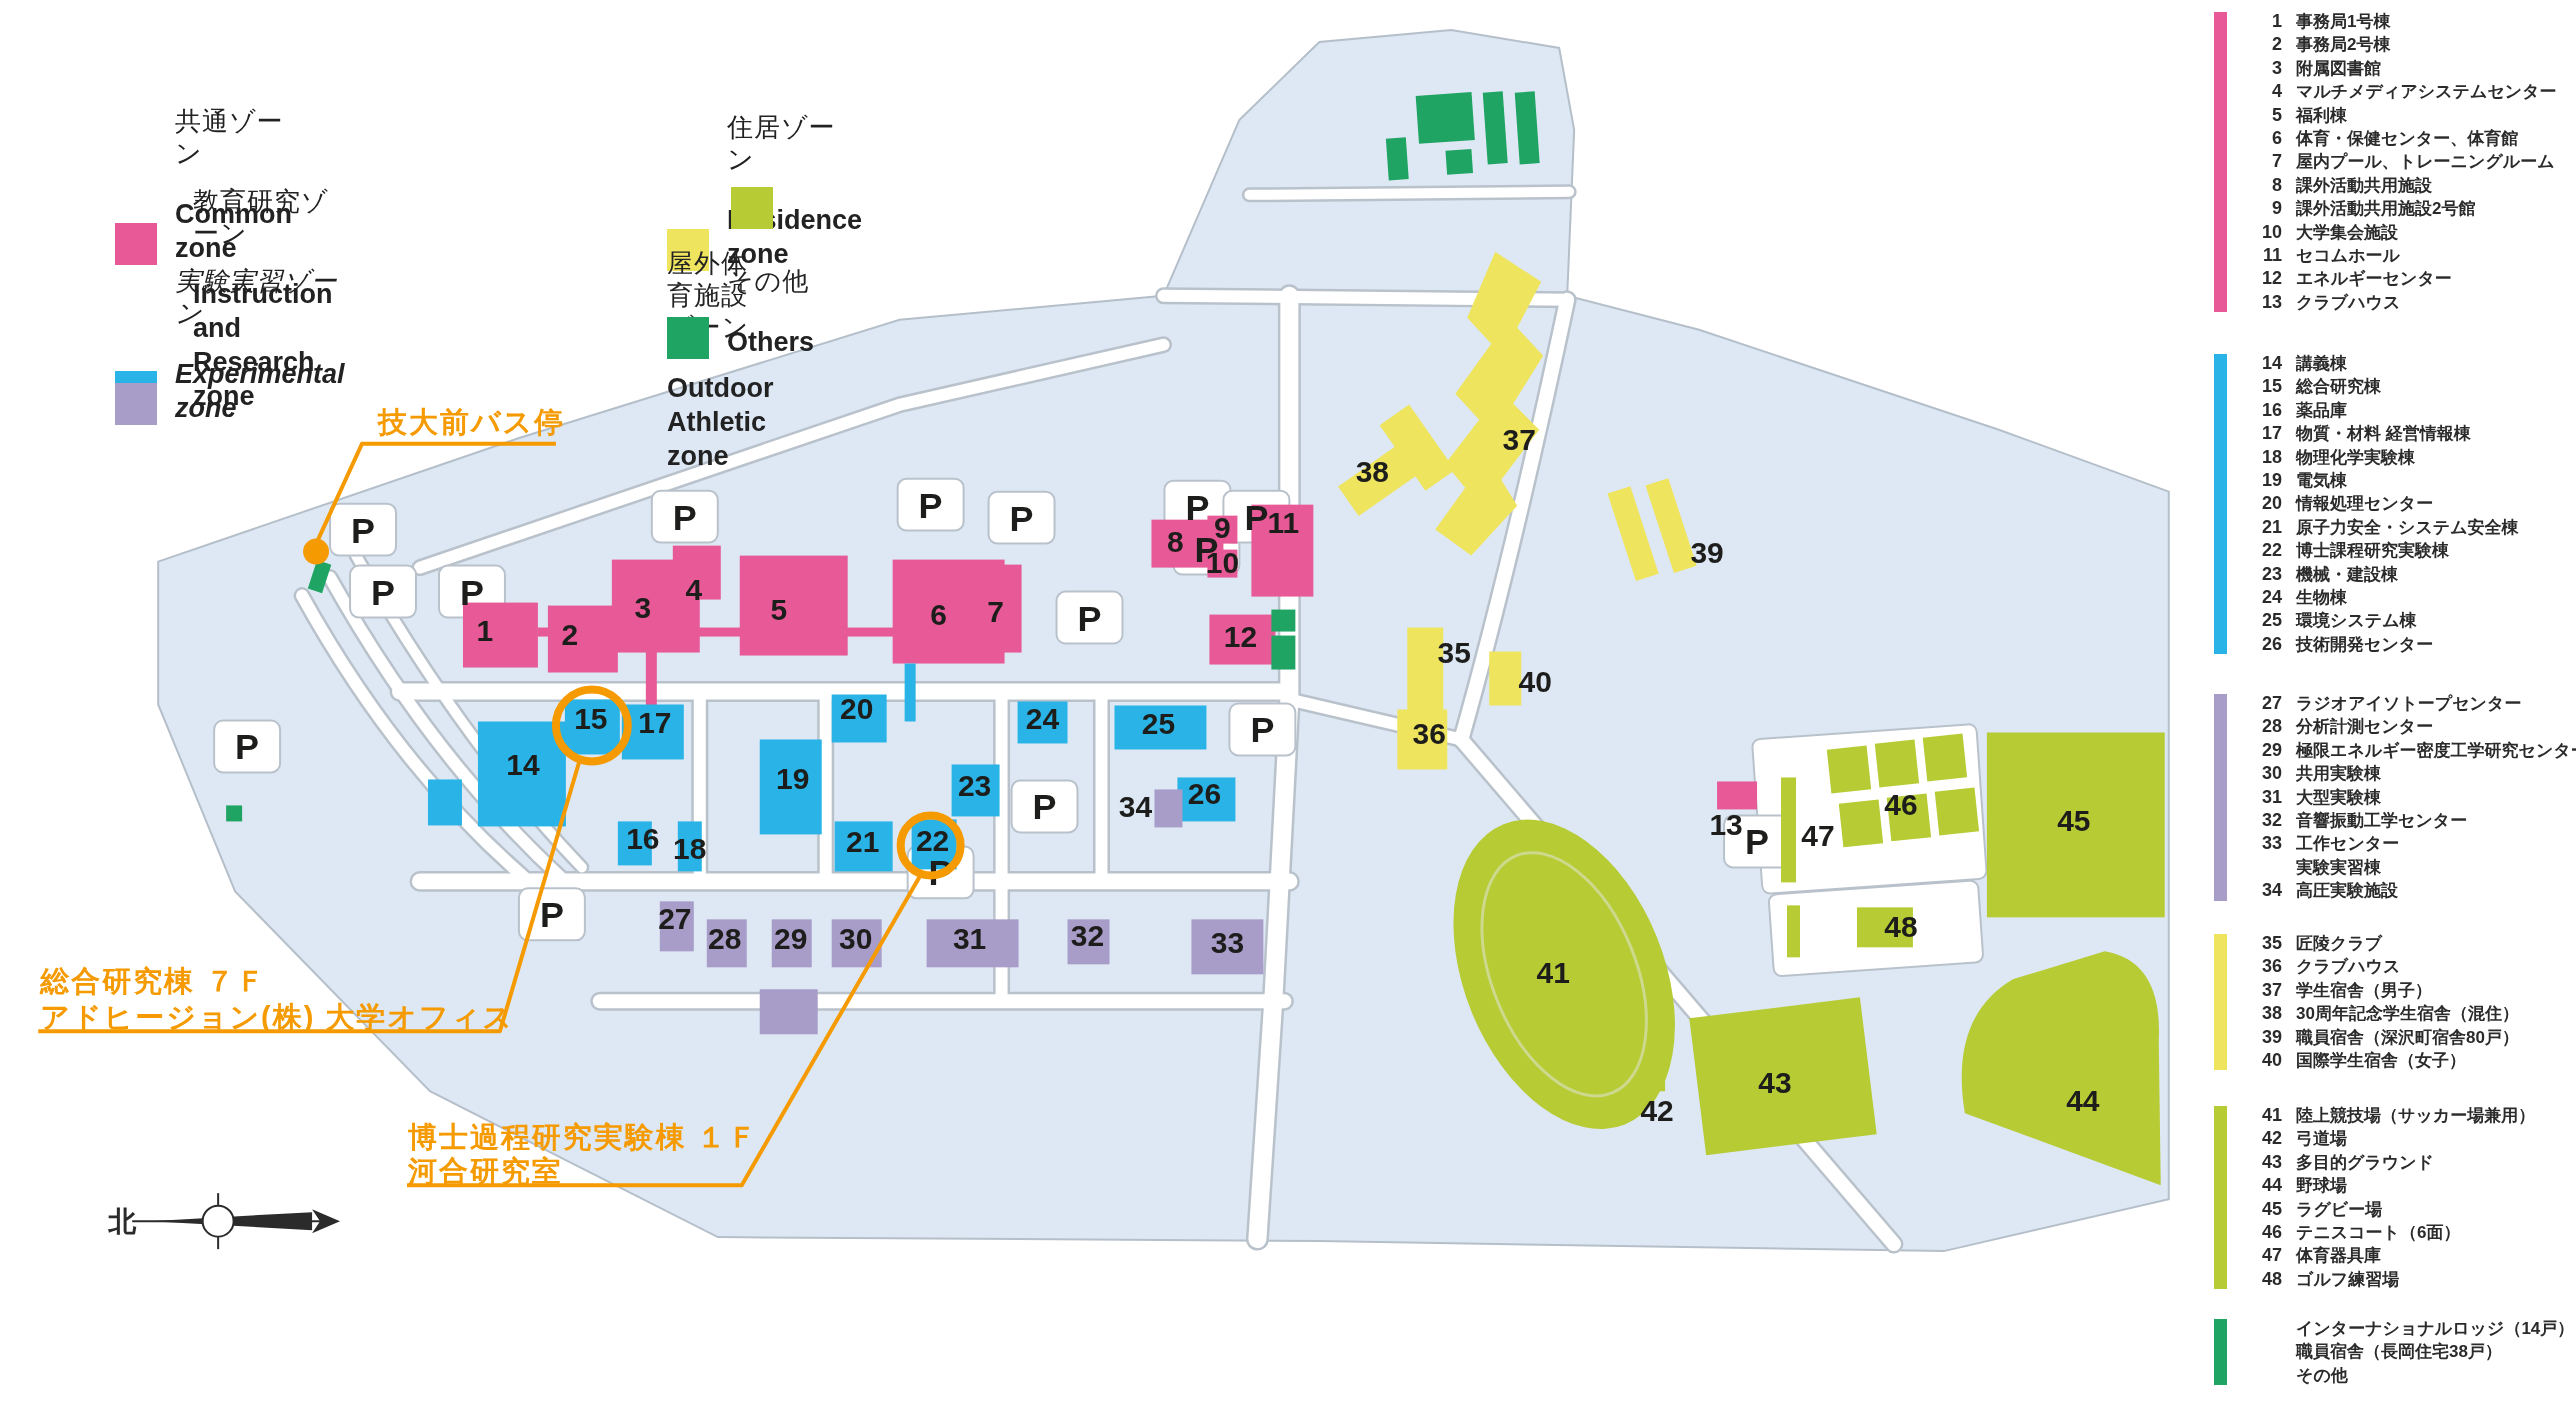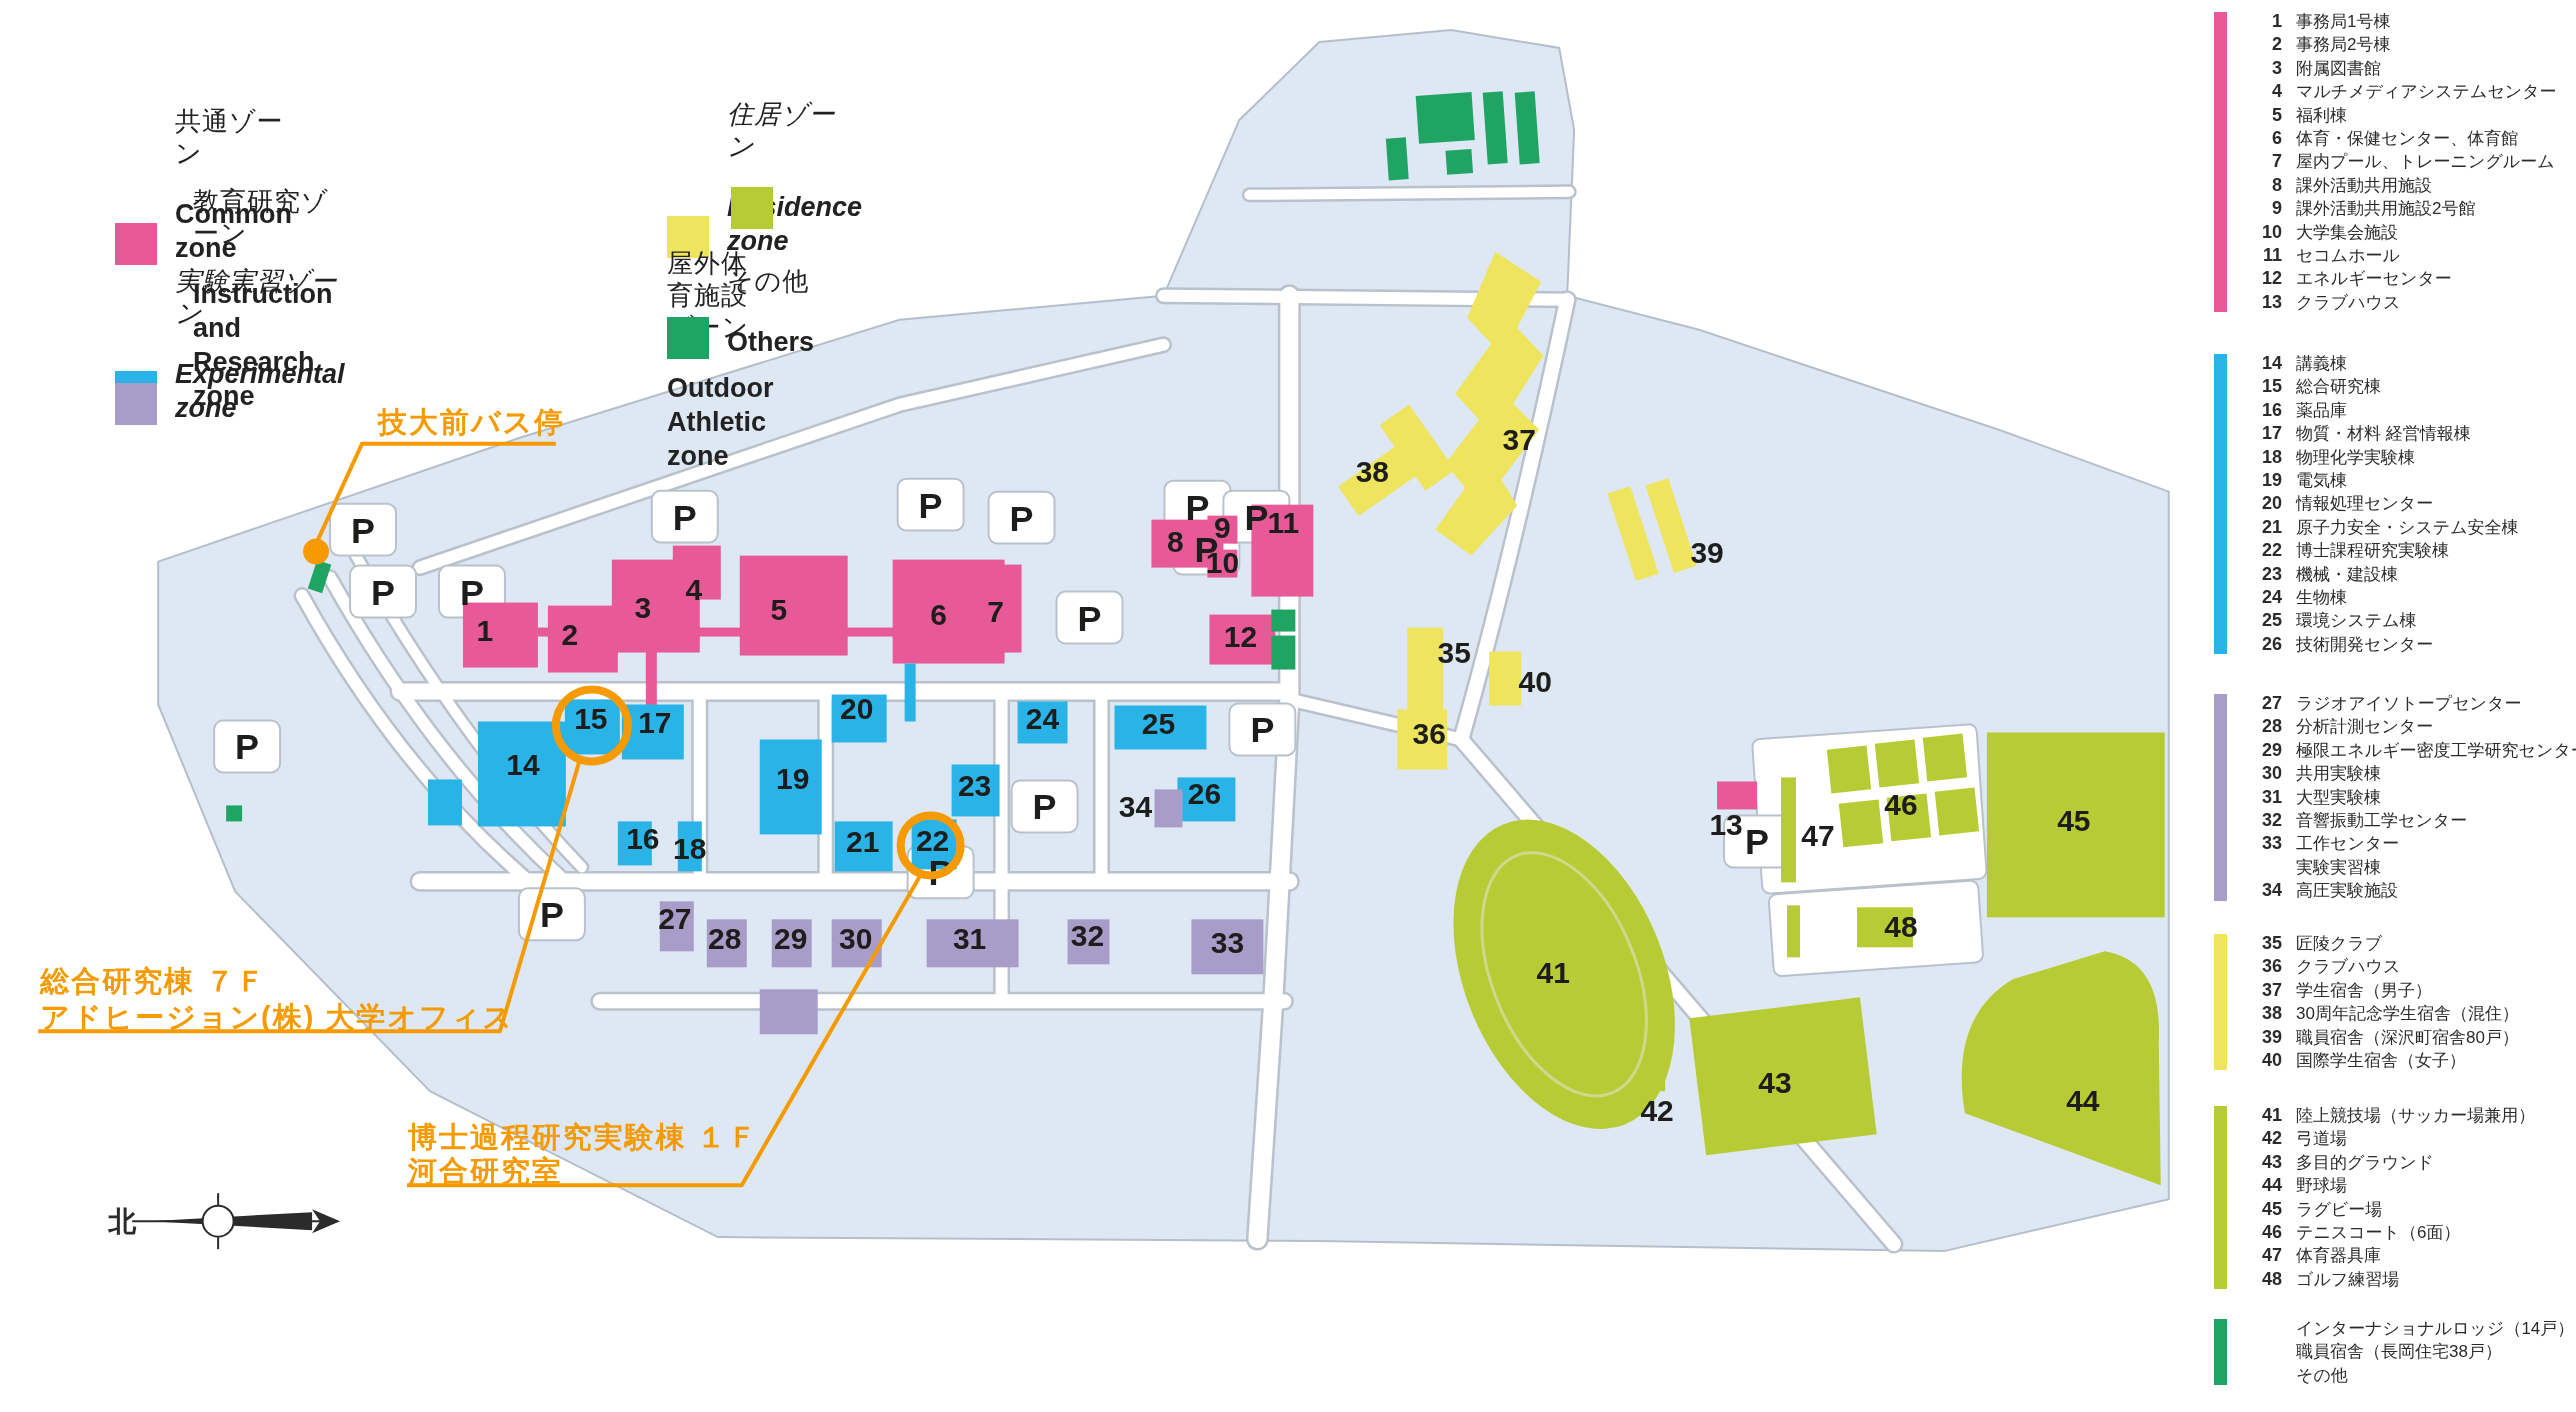--- a/index.html
+++ b/index.html
@@ -11,21 +11,21 @@
   .legend-swatch{width:42px;height:42px;flex:0 0 auto;margin-top:2px;}
   .legend-jp{font-size:26px;color:#222;letter-spacing:1px;line-height:32px;}
   .legend-en{font-size:27px;color:#222;font-weight:bold;line-height:34px;margin-top:28px;}
   
   #sidebar{position:absolute;left:2214px;top:0;width:362px;height:1412px;}
   .sb-group{position:absolute;left:0;width:362px;}
   .sb-bar{position:absolute;left:0;top:2px;width:13px;}
   .sb-rows{position:absolute;left:26px;top:0;width:336px;}
   .sb-row{display:grid;grid-template-columns:42px 14px auto;line-height:23.4px;}
   .sb-no{font-size:18px;font-weight:bold;color:#2b2b2b;text-align:right;}
-  .sb-nm{font-size:17px;color:#2b2b2b;letter-spacing:0px;white-space:nowrap;}
+  .sb-nm{font-size:17px;color:#2b2b2b;letter-spacing:0px;white-space:nowrap;font-weight:bold;}
   
   #map{position:absolute;left:0;top:0;width:2214px;height:1412px;}
   svg text{font-family:"Liberation Sans","DejaVu Sans",sans-serif;}
   .bnum{font-size:30px;font-weight:bold;}
   .pmark{font-size:36px;font-weight:bold;}
   .ann-text{font-size:29px;font-weight:bold;letter-spacing:2px;}
   .compass-label{font-size:28px;font-weight:bold;}
 </style>
 </head>
 <body>
@@ -271,21 +271,21 @@
           <div class="legend-en">Instruction and Research zone</div>
         </div>
       </div>
       <div class="legend-item" style="left: 115px; top: 265px; font-style: italic;">
         <div class="legend-swatch" style="background: rgb(168, 156, 200);"></div>
         <div>
           <div class="legend-jp">実験実習ゾーン</div>
           <div class="legend-en">Experimental zone</div>
         </div>
       </div>
-      <div class="legend-item" style="left: 667px; top: 98px; font-style: italic;">
+      <div class="legend-item" style="left: 667px; top: 111px;">
         <div class="legend-swatch" style="background: rgb(239, 228, 94);"></div>
         <div>
           <div class="legend-jp">住居ゾーン</div>
           <div class="legend-en">Residence zone</div>
         </div>
       </div>
       <div class="legend-item" style="left: 667px; top: 185px; flex-direction: column;">
         <div class="legend-swatch" style="background: rgb(183, 203, 52);"></div>
         <div>
           <div class="legend-jp">屋外体育施設ゾーン</div>

